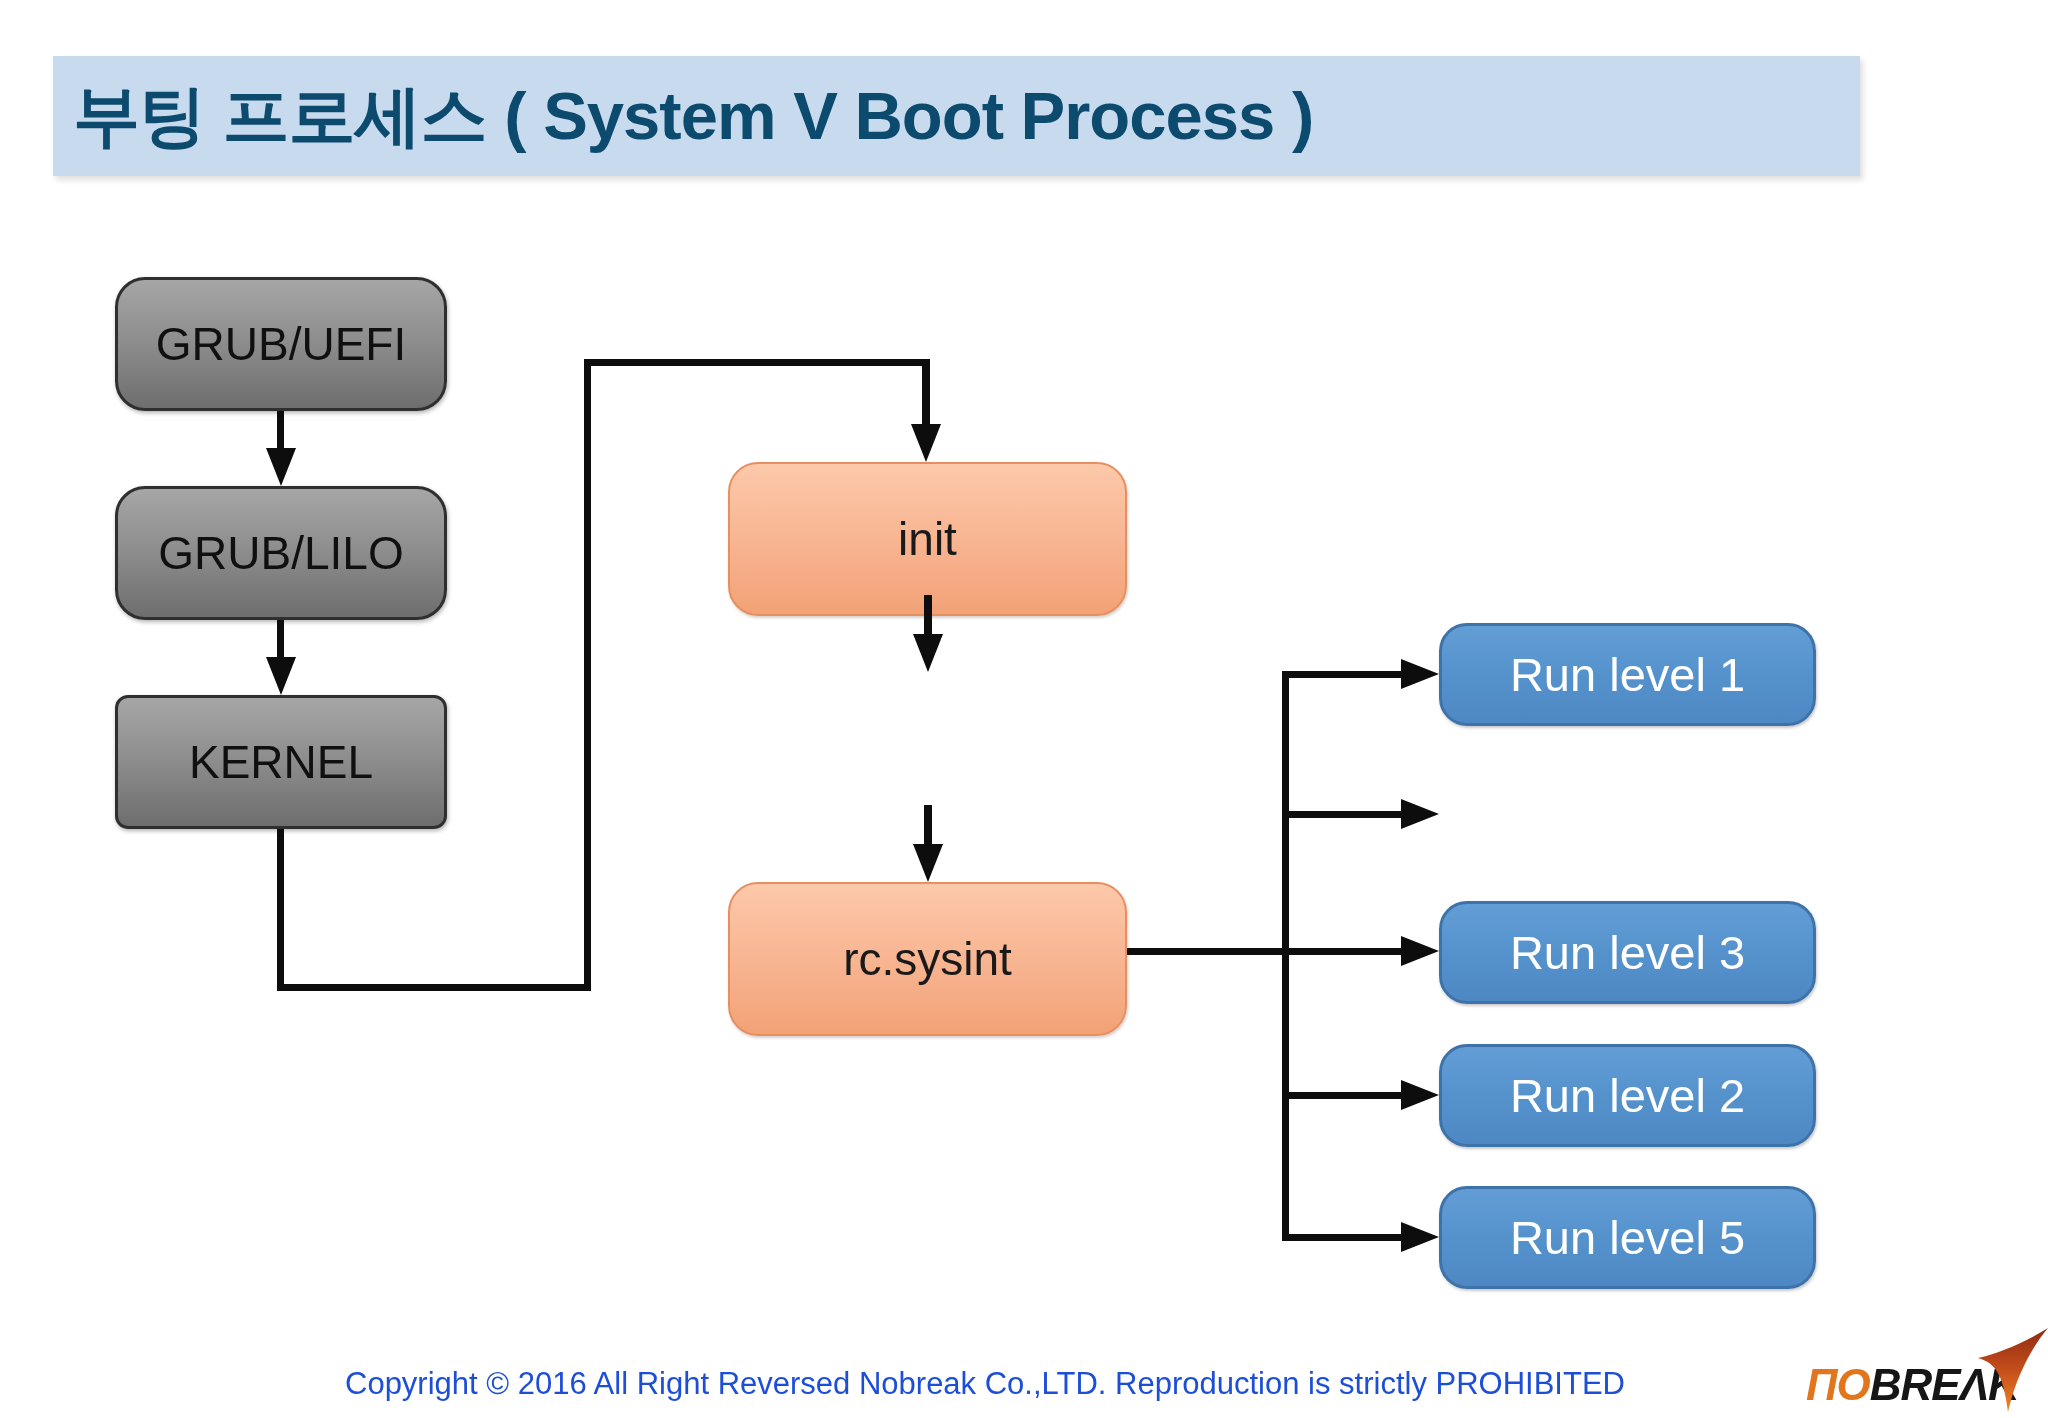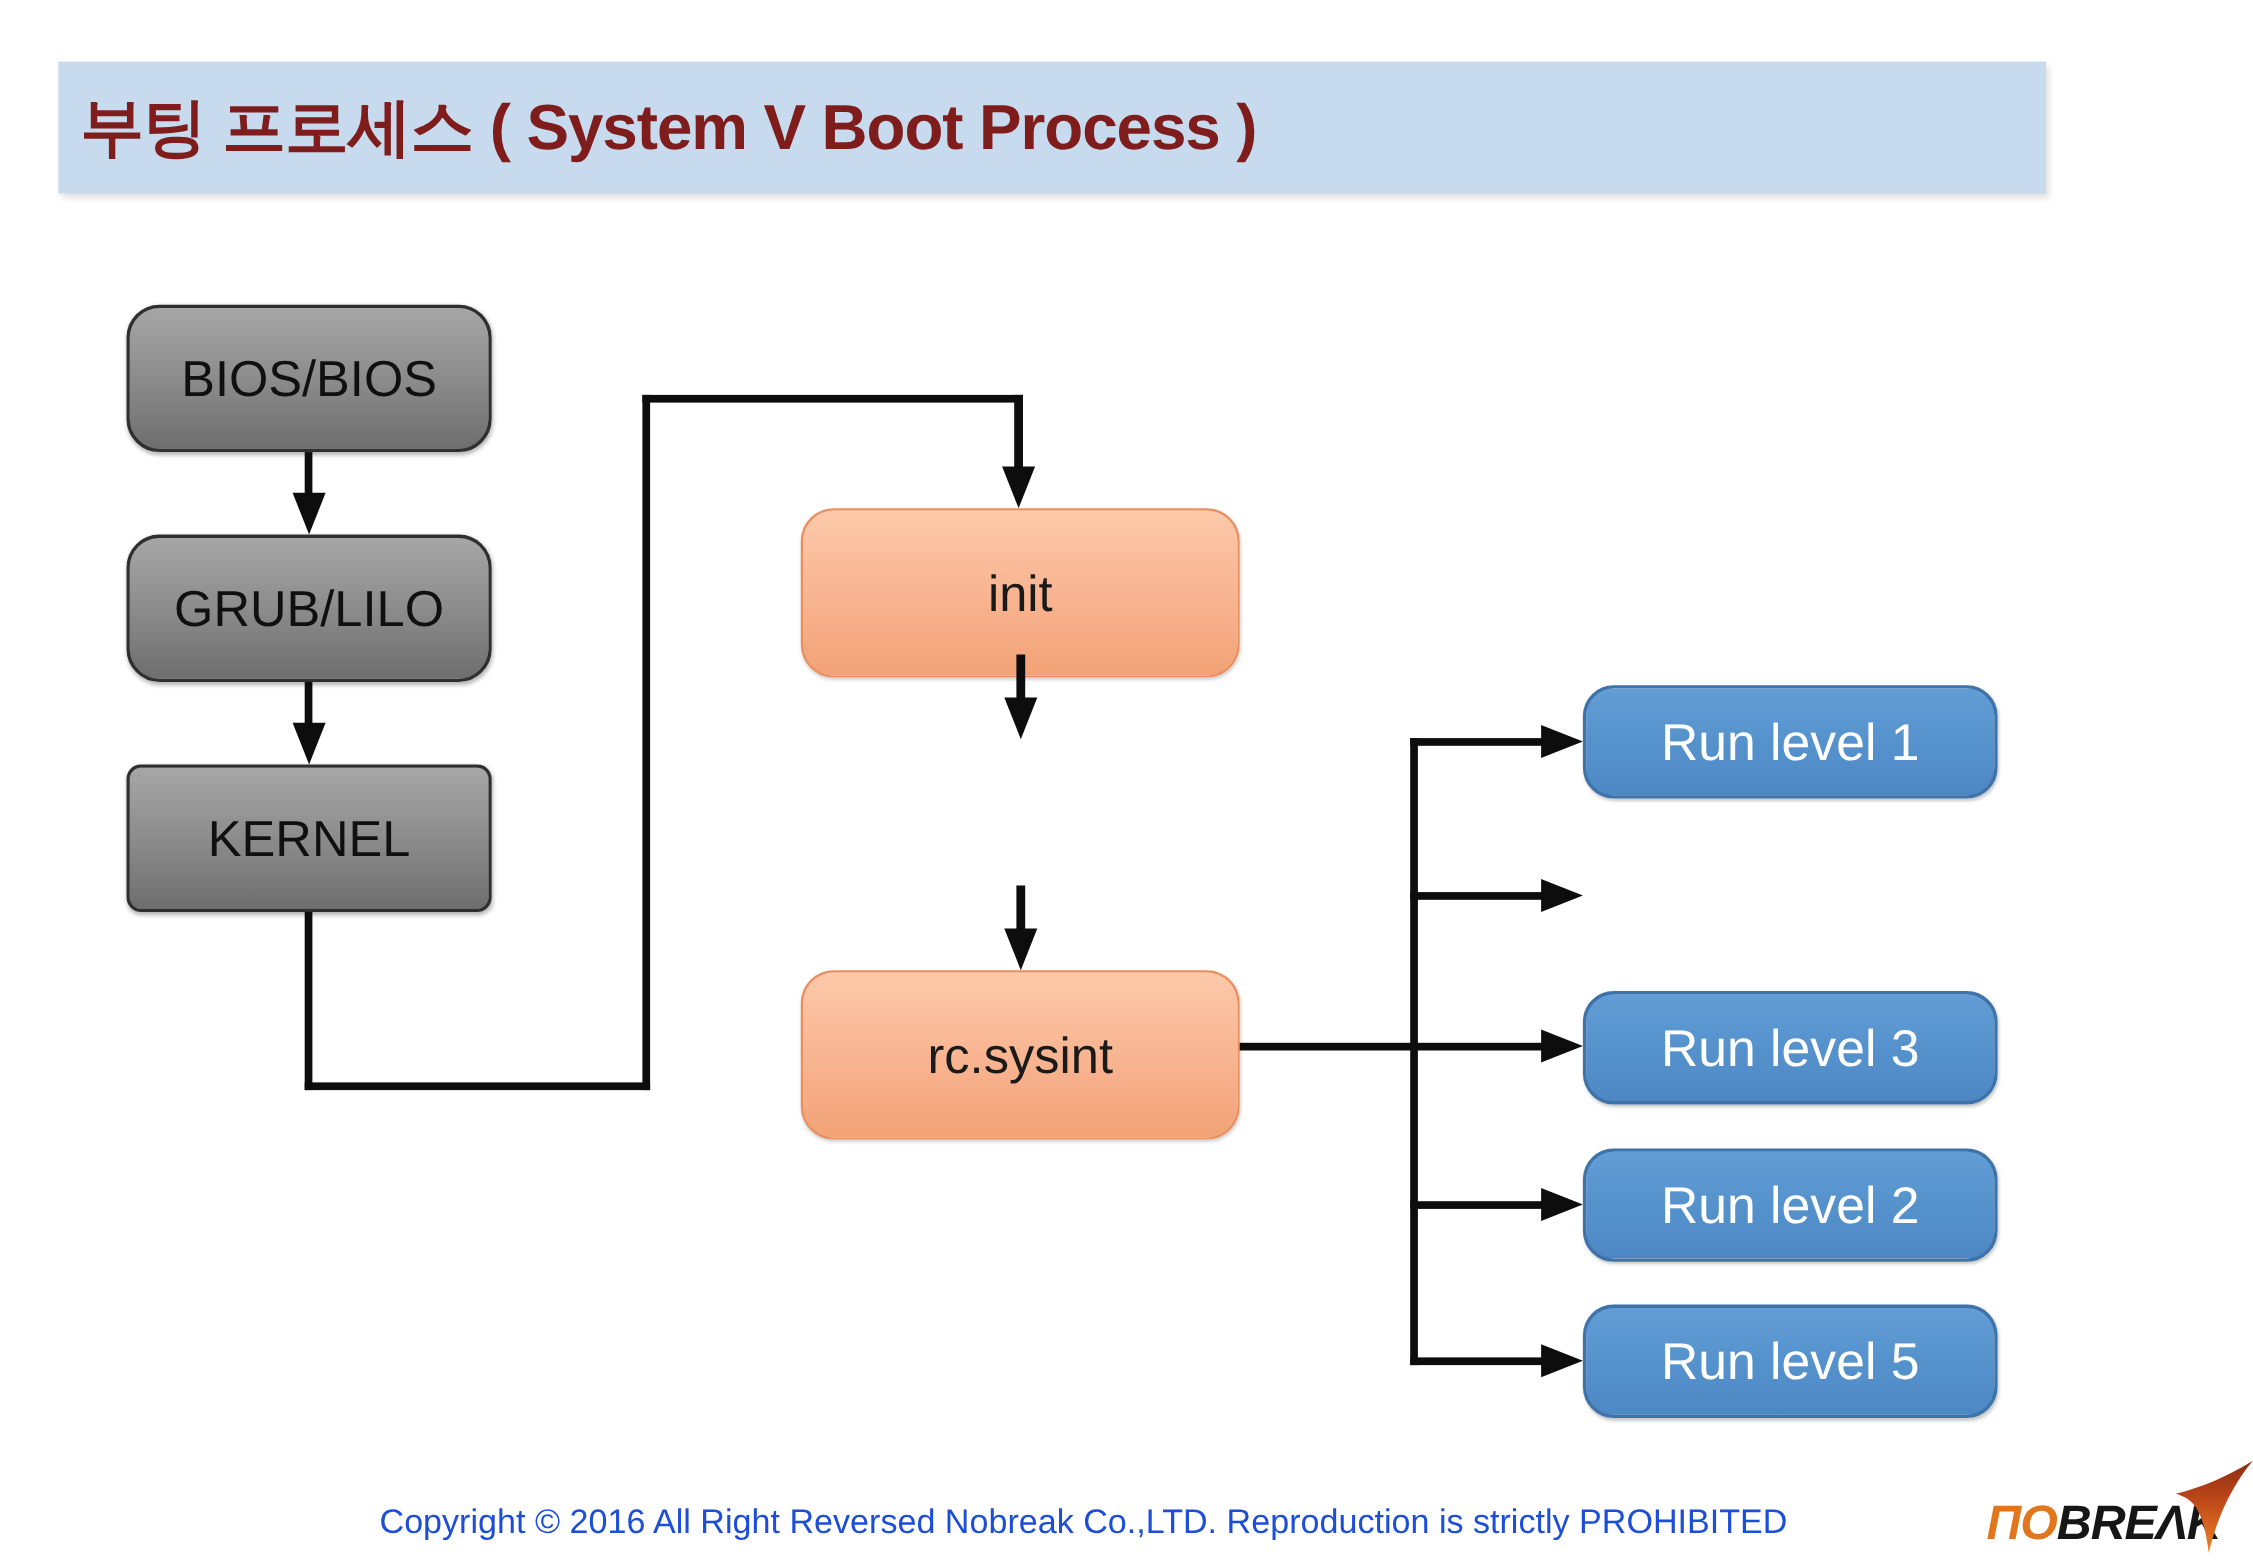--- a/index.html
+++ b/index.html
@@ -8,21 +8,21 @@
     font-family:"Liberation Sans", sans-serif; overflow:hidden;
   }
   
   .titlebar {
     position:absolute; left:53px; top:56px; width:1807px; height:120px;
     background:#c8daee; display:flex; align-items:center;
     padding-left:20px; box-sizing:border-box;
     box-shadow:3px 4px 6px rgba(0,0,0,0.13);
   }
   .titlebar .ttl {
-    font-size:58px; font-weight:bold; color:#7f1d1d; white-space:nowrap; letter-spacing:-1px;
+    font-size:67px; font-weight:bold; color:#0c4a6e; white-space:nowrap; letter-spacing:-1px;
   }
   
   .node {
     position:absolute; display:flex; align-items:center; justify-content:center;
     box-sizing:border-box; text-align:center;
   }
   .node-gray {
     left:115px; width:332px; height:134px;
     background:linear-gradient(180deg,#a6a6a6 0%,#8d8d8d 48%,#6e6e6e 100%);
     border:3px solid #2f2f2f; border-radius:30px;
@@ -73,21 +73,21 @@
 </head>
 <body>
 
 <div class="slide">
 
   <div class="titlebar">
     <span class="ttl">부팅 프로세스 ( System V Boot Process )</span>
   </div>
 
   <div class="node node-gray" style="top:277px;">
-    <span>BIOS/BIOS</span>
+    <span>GRUB/UEFI</span>
   </div>
   <div class="node node-gray" style="top:486px;">
     <span>GRUB/LILO</span>
   </div>
   <div class="node node-gray" style="top:695px;border-radius:13px;">
     <span>KERNEL</span>
   </div>
 
   <div class="node node-orange" style="top:462px;">
     <span>init</span>

